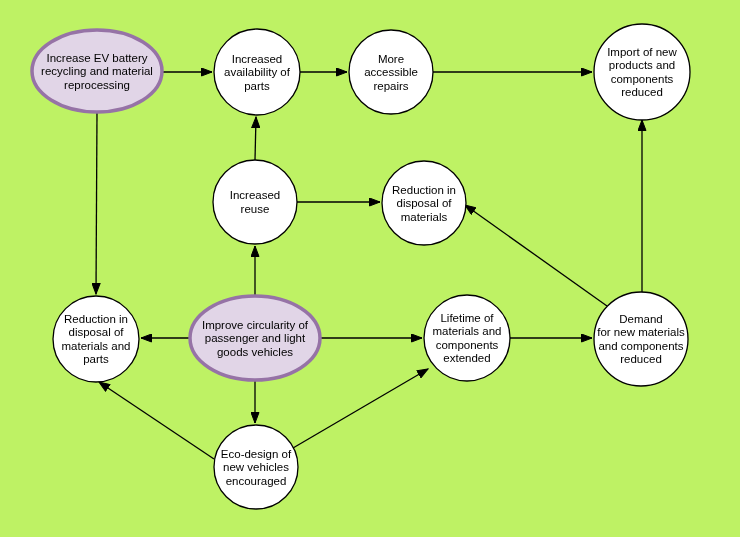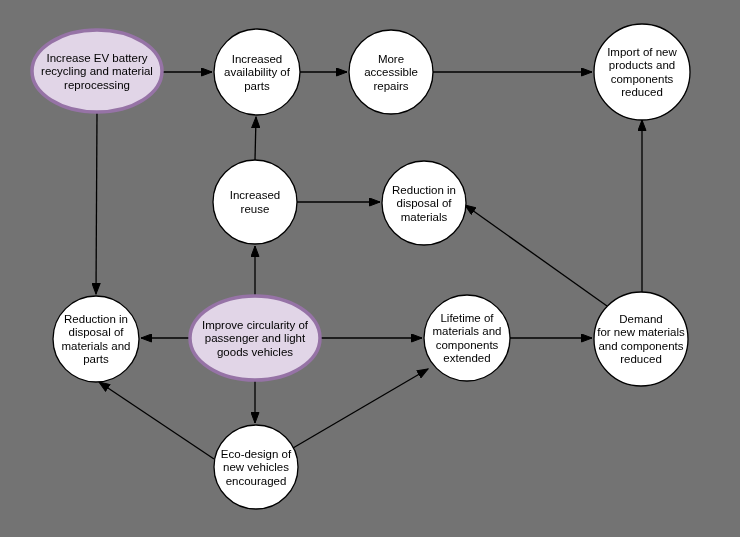--- a/index.html
+++ b/index.html
@@ -4,21 +4,21 @@
 <style>
   html, body {
     margin: 0;
     padding: 0;
     background: #ffffff;
   }
   .canvas {
     position: relative;
     width: 740px;
     height: 537px;
-    background: #737373;
+    background: #bef264;
     overflow: hidden;
     text-align: center;
   }
   svg {
     display: block;
     width: 740px;
     height: 537px;
   }
   text {
     font-family: "Liberation Sans", sans-serif;

